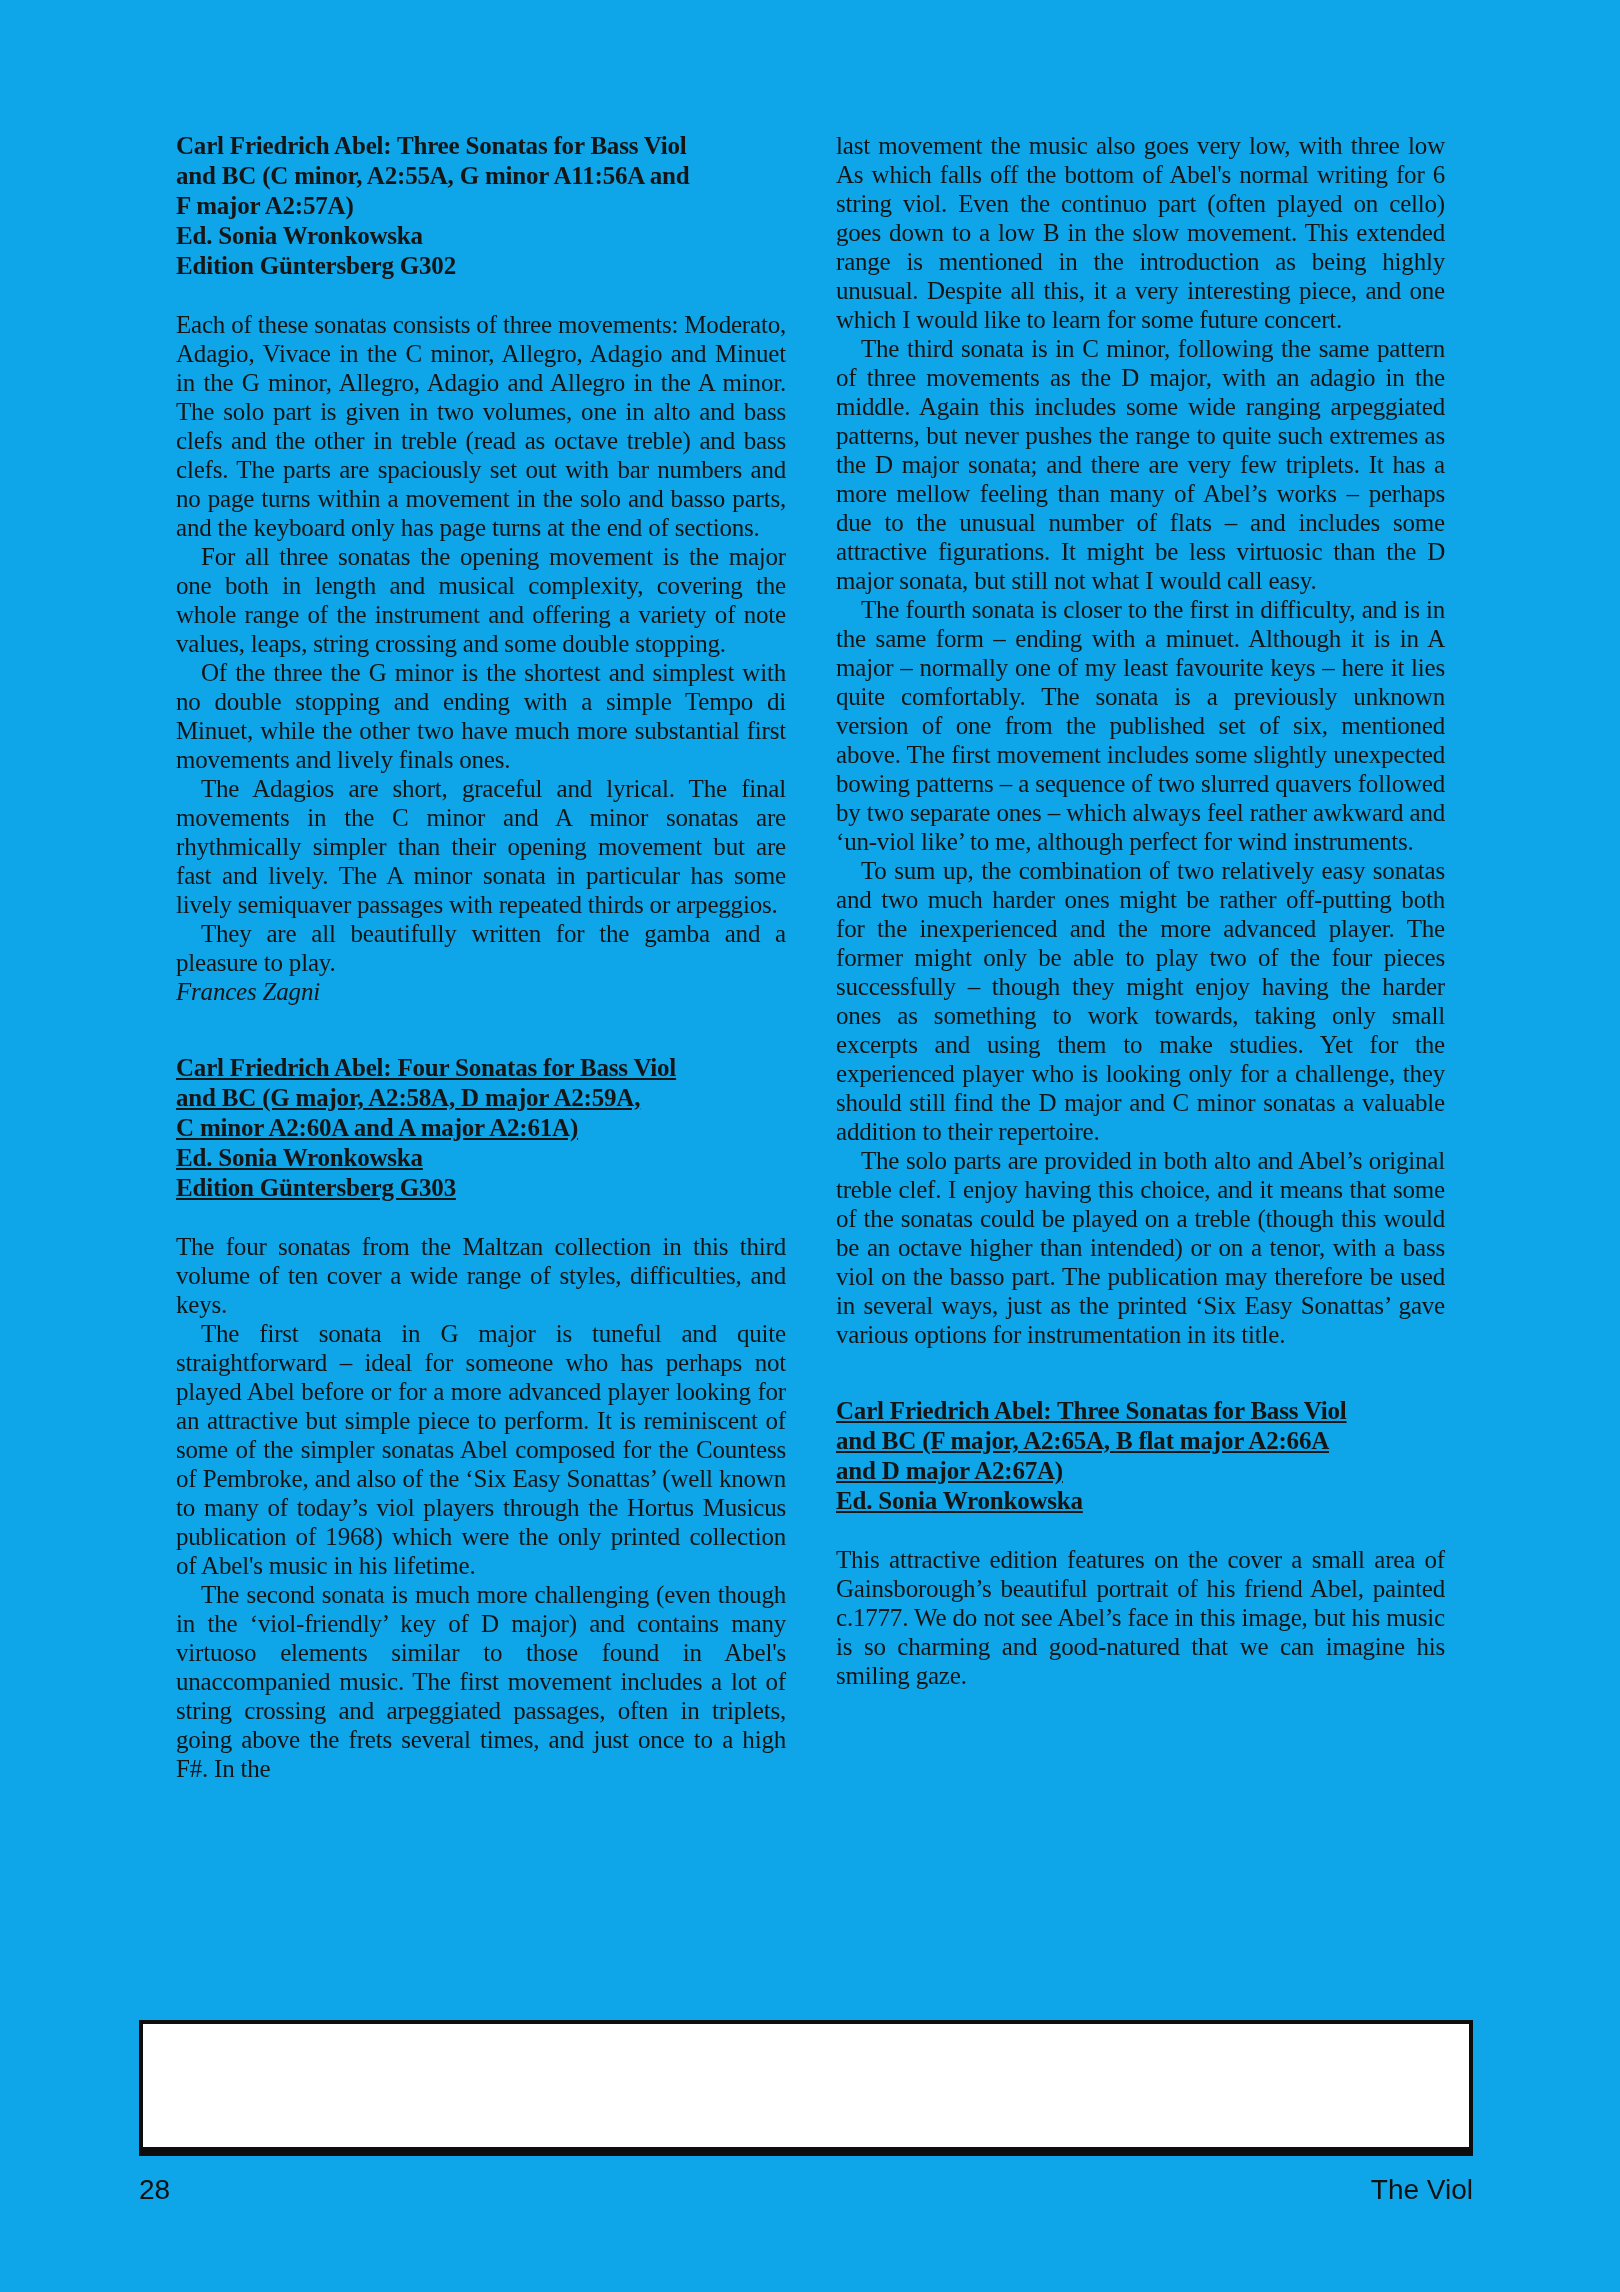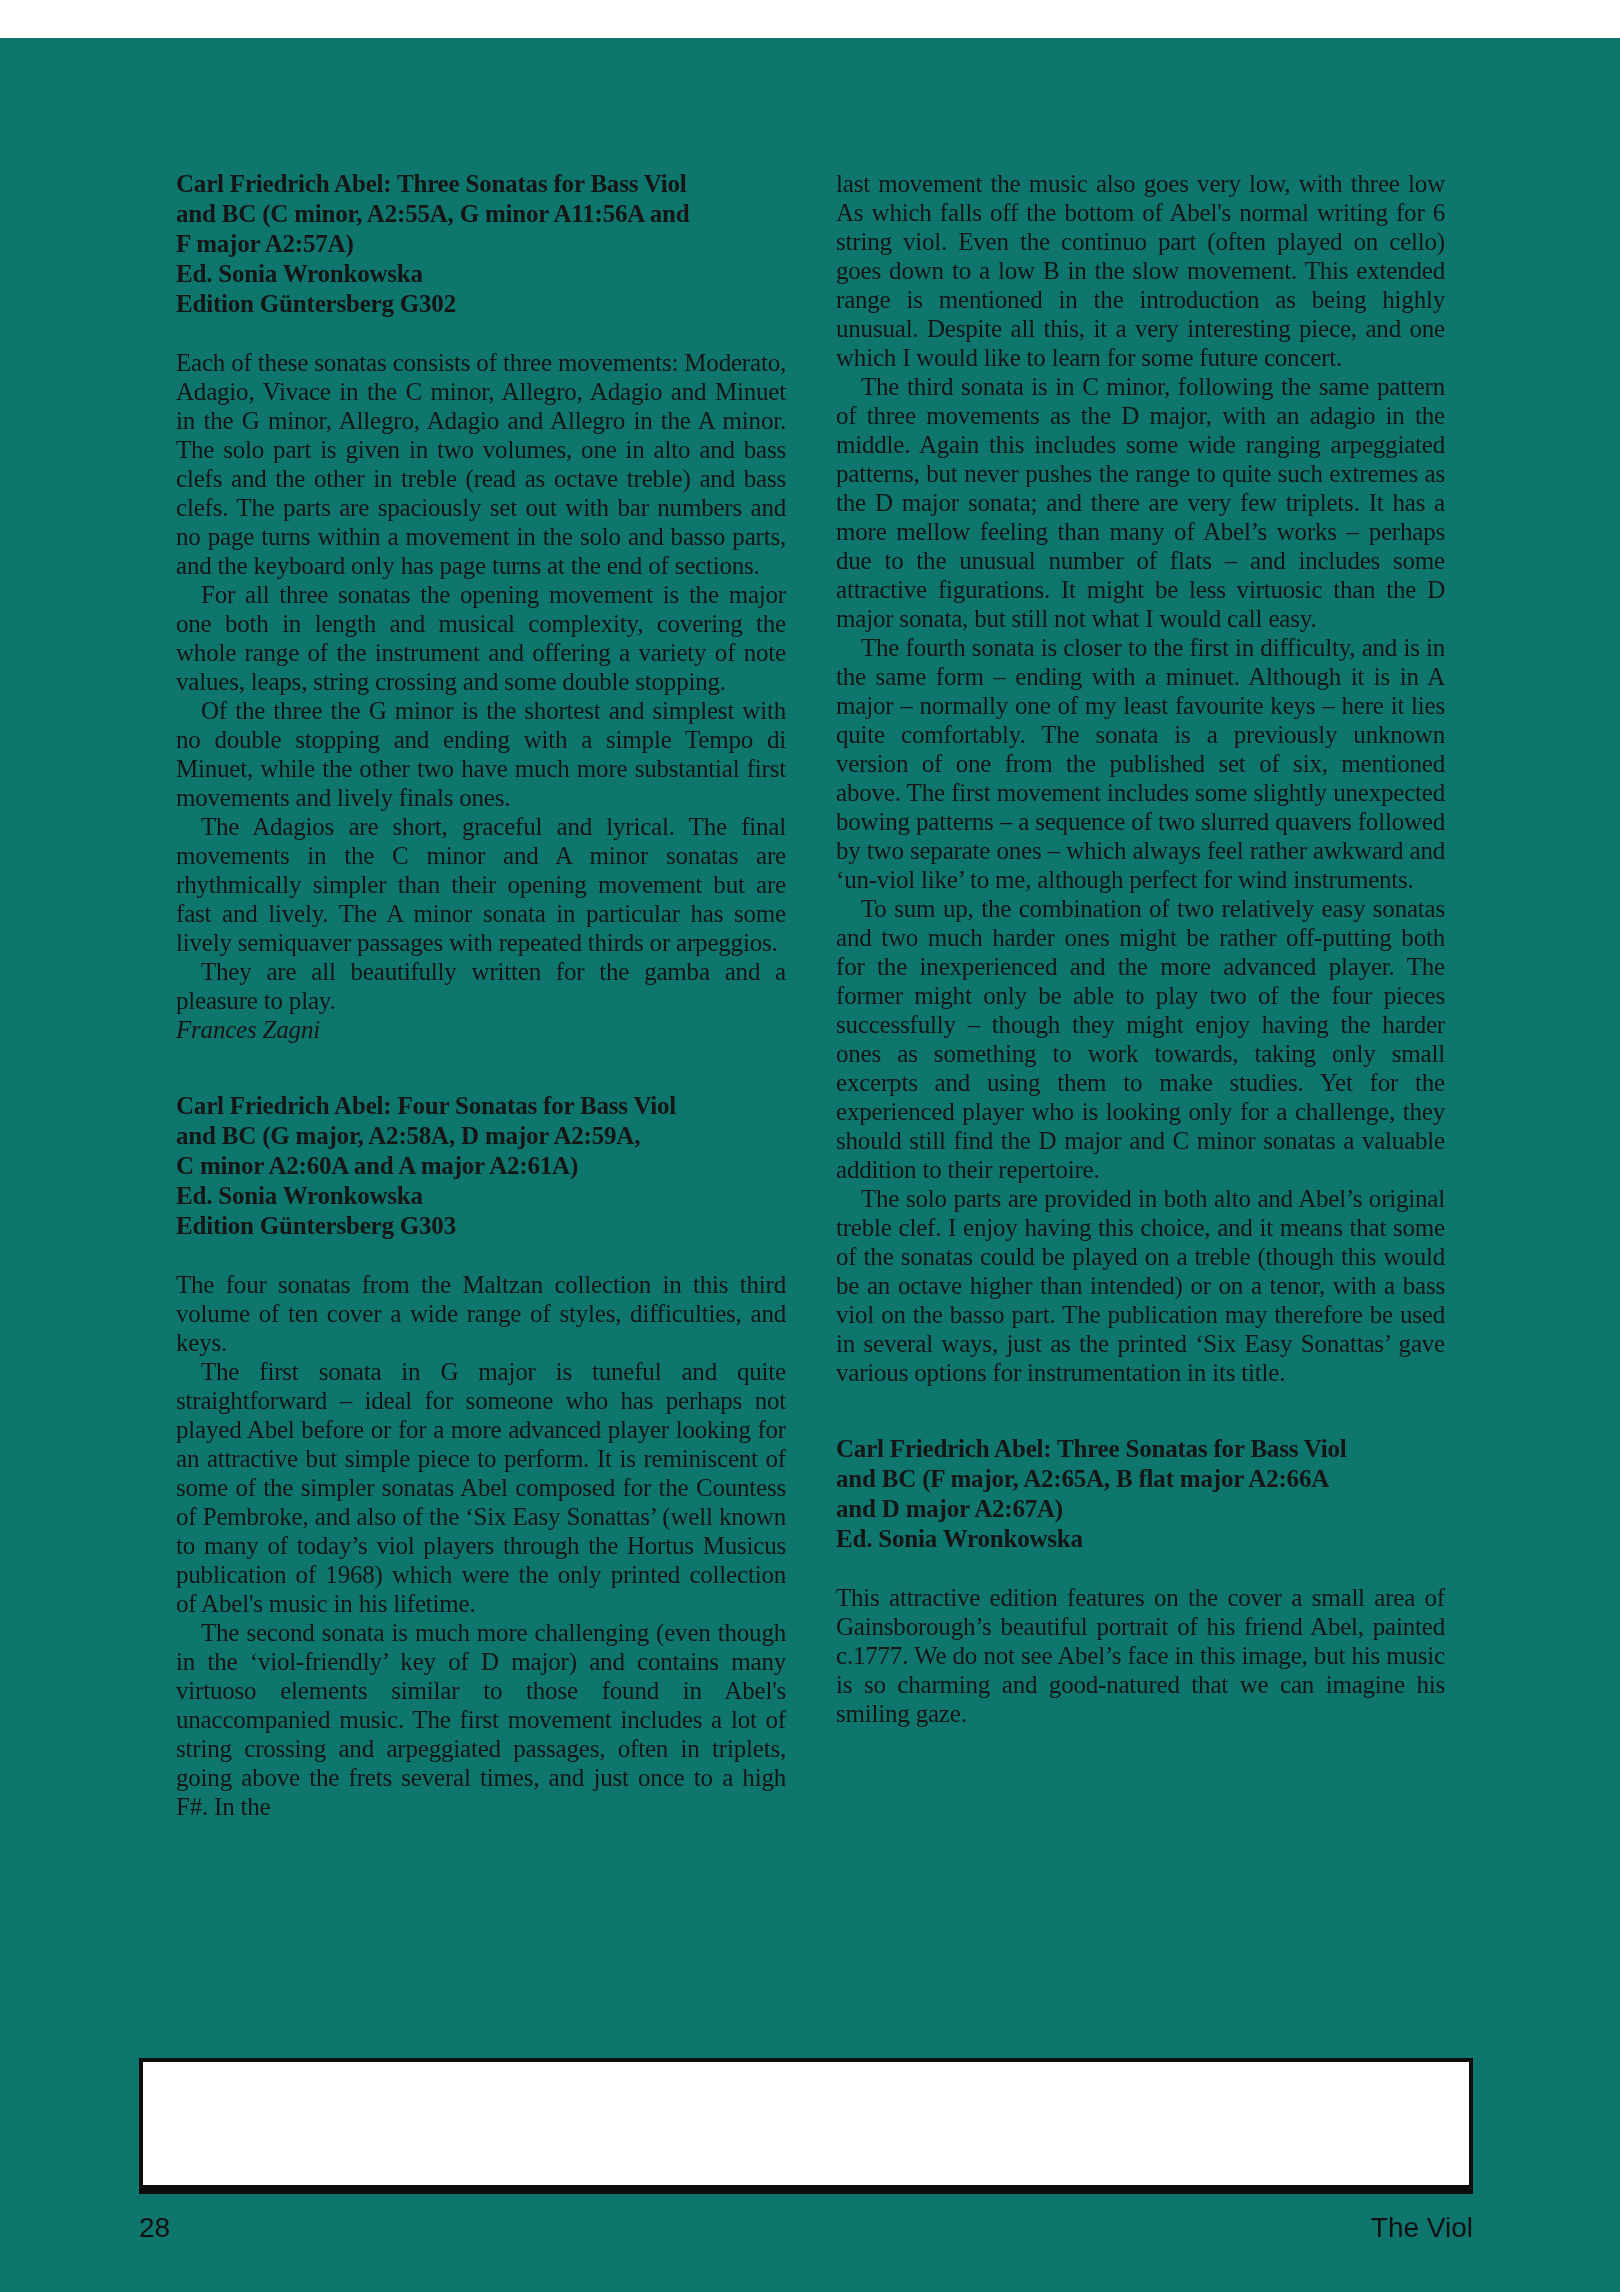--- a/index.html
+++ b/index.html
@@ -3,39 +3,39 @@
 <meta charset="utf-8">
 <style>
   html, body { margin: 0; padding: 0; }
   body {
     width: 1620px; height: 2293px;
     background: #ffffff;
     position: relative;
     font-family: "Liberation Serif", serif;
     color: #151515;
   }
-  .page { position: absolute; inset: 0; background: #0f766e; margin-top: 38px; }
+  .page { position: absolute; inset: 0; background: #0ea5e9; }
 
   .col {
     position: absolute;
     top: 131px;
     width: 610px;
     font-size: 25px;
     line-height: 29px;
     letter-spacing: -0.2px;
   }
   #col-left  { left: 176px; }
   #col-right { left: 836px; width: 609px; }
 
   .heading {
     font-weight: bold;
     margin: 0 0 29px 0;
     line-height: 30px;
   }
-  .heading.gap-above { margin-top: 47px; }
+  .heading.gap-above { margin-top: 47px; text-decoration: underline; }
   .hline { white-space: nowrap; }
 
   p.para {
     margin: 0;
     text-align: justify;
   }
   p.para.ind { text-indent: 25px; }
 
   .sig {
     margin: 0;

